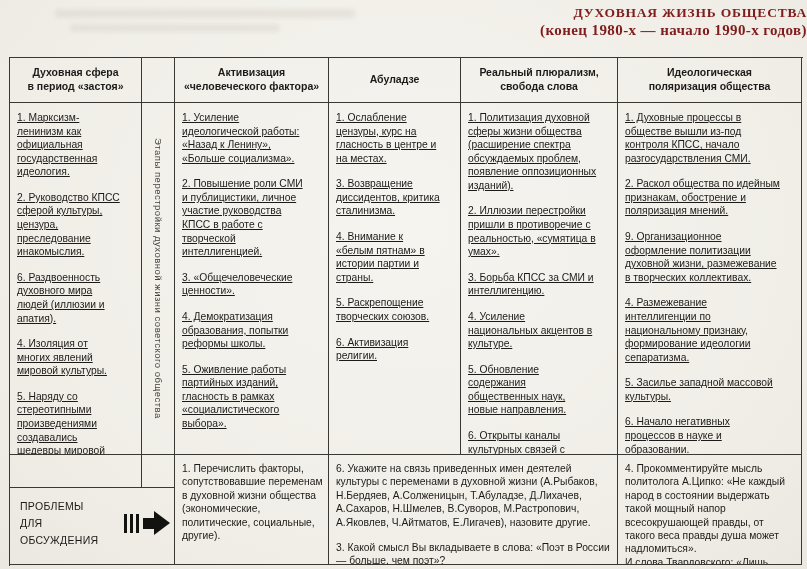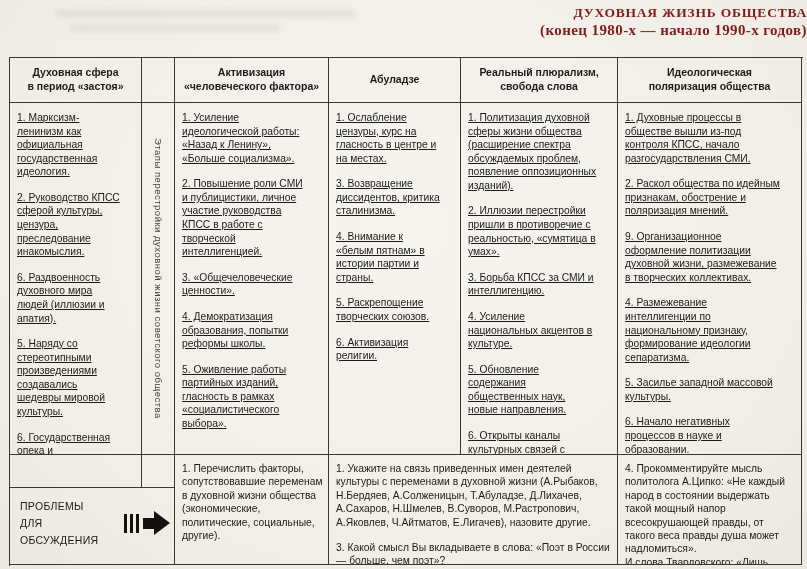--- a/index.html
+++ b/index.html
@@ -100,20 +100,21 @@
   <div class="cell hdr c4 r1">Абуладзе</div>
   <div class="cell hdr c5 r1">Реальный плюрализм,
 свобода слова</div>
   <div class="cell hdr c6 r1">Идеологическая
 поляризация общества</div>
 
   <div class="cell bodycell c1 r2">
       <p>1. Марксизм-ленинизм как официальная государственная идеология.</p>
       <p>2. Руководство КПСС сферой культуры, цензура, преследование инакомыслия.</p>
       <p>6. Раздвоенность духовного мира людей (иллюзии и апатия).</p>
+      <p>4. Изоляция от многих явлений мировой культуры.</p>
       <p>5. Наряду со стереотипными произведениями создавались шедевры мировой культуры.</p>
       <p>6. Государственная опека и финансирование науки и образования (при снижении их уровня в последние годы).</p>
     </div>
   <div class="cell strip c2 r2">Этапы перестройки духовной жизни советского общества</div>
   <div class="cell bodycell c3 r2">
       <p>1. Усиление идеологической работы: «Назад к Ленину», «Больше социализма».</p>
       <p>2. Повышение роли СМИ и публицистики, личное участие руководства КПСС в работе с творческой интеллигенцией.</p>
       <p>3. «Общечеловеческие ценности».</p>
       <p>4. Демократизация образования, попытки реформы школы.</p>
       <p>5. Оживление работы партийных изданий, гласность в рамках «социалистического выбора».</p>
@@ -142,21 +143,21 @@
       <p>6. Начало негативных процессов в науке и образовании.</p>
     </div>
 
   <div class="cell c1 r3"></div>
   <div class="cell c2 r3"></div>
 
   <div class="cell qcell q1">
     <p>1. Перечислить факторы, сопутствовавшие переменам в духовной жизни общества (экономические, политические, социальные, другие).</p>
   </div>
   <div class="cell qcell q23">
-    <p>1. Укажите на связь приведенных имен деятелей культуры с переменами в духовной жизни (А.Рыбаков, Н.Бердяев, А.Солженицын, Т.Абуладзе, Д.Лихачев, А.Сахаров, Н.Шмелев, В.Суворов, М.Растропович, А.Яковлев, Ч.Айтматов, Е.Лигачев), назовите другие.</p>
+    <p>6. Укажите на связь приведенных имен деятелей культуры с переменами в духовной жизни (А.Рыбаков, Н.Бердяев, А.Солженицын, Т.Абуладзе, Д.Лихачев, А.Сахаров, Н.Шмелев, В.Суворов, М.Растропович, А.Яковлев, Ч.Айтматов, Е.Лигачев), назовите другие.</p>
     <p>3. Какой смысл Вы вкладываете в слова: «Поэт в России — больше, чем поэт»?</p>
   </div>
   <div class="cell qcell q4">
     <p>4. Прокомментируйте мысль политолога А.Ципко: «Не каждый народ в состоянии выдержать такой мощный напор всесокрушающей правды, от такого веса правды душа может надломиться».
 И слова Твардовского: «Лишь неправда нам в убыток, только правда нам к добру».</p>
   </div>
 
   <div class="cell problems">
     <div class="problems-label">ПРОБЛЕМЫ
 ДЛЯ ОБСУЖДЕНИЯ</div>

